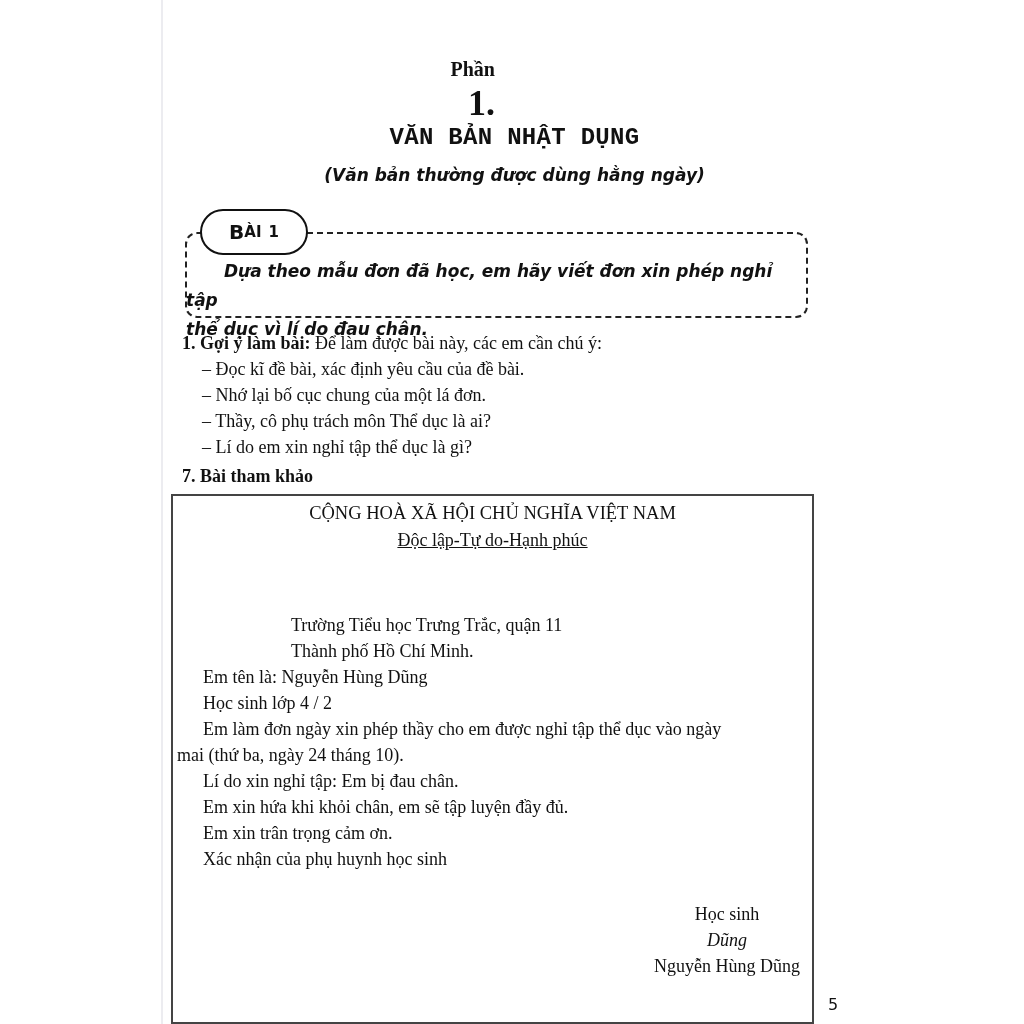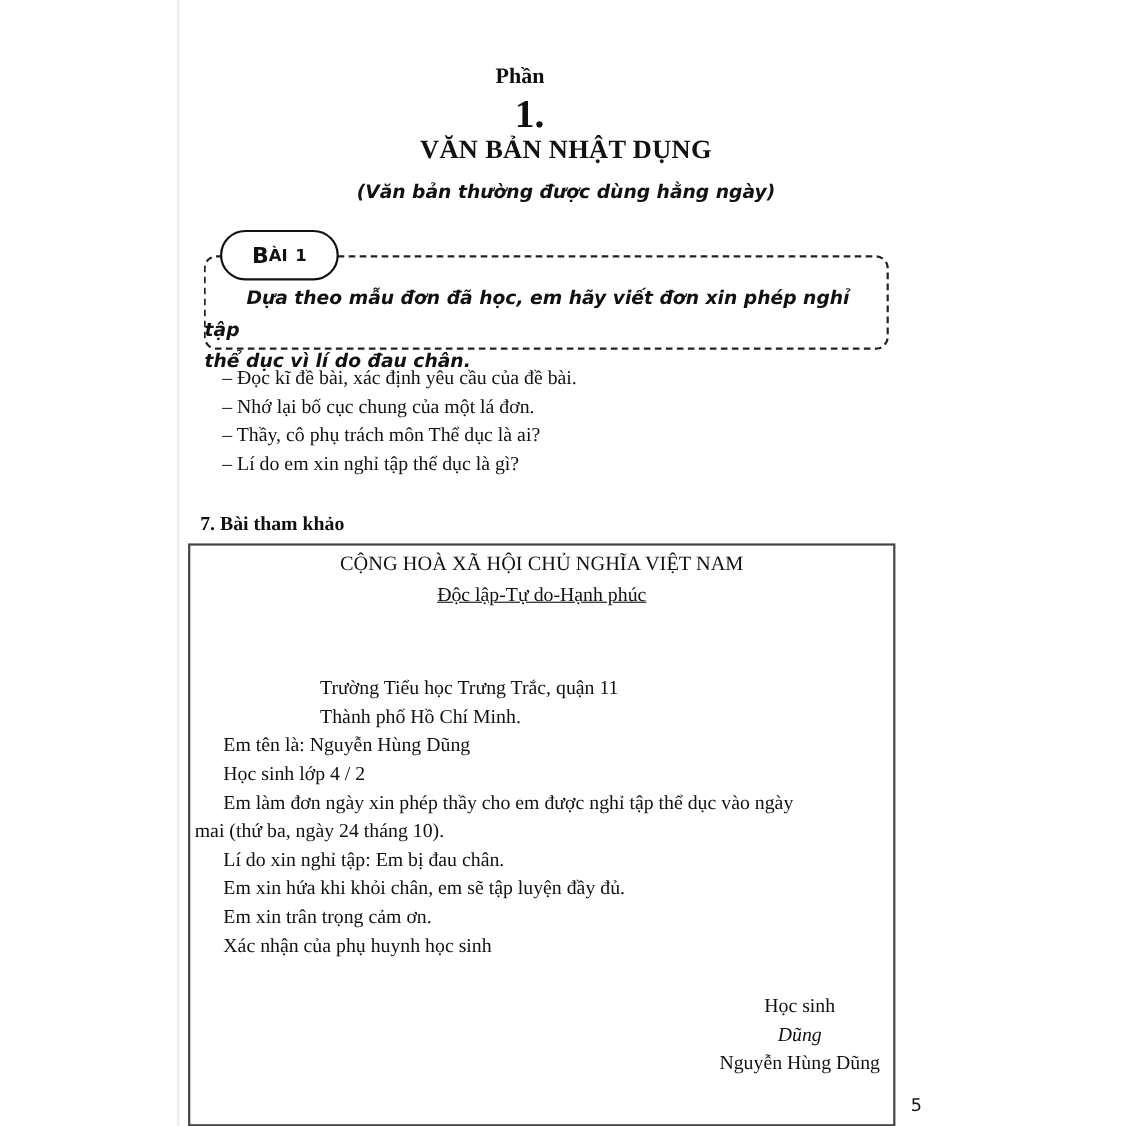--- a/index.html
+++ b/index.html
@@ -4,21 +4,21 @@
   <style>
     html, body { margin: 0; padding: 0; background: #ffffff; }
     body { width: 1024px; height: 1024px; position: relative; overflow: hidden; color: #111; }
     .page-edge { position: absolute; left: 161px; top: 0; width: 2px; height: 1024px; background: #ececf0; }
 
     
     .part-header { position: absolute; left: 425px; top: 58px; height: 56px; display: flex; align-items: flex-end; flex-direction: column; }
     .book-icon { width: 70px; height: 52px; }
     .part-label { font-family: "Liberation Serif", serif; font-weight: bold; font-size: 20px; margin-left: 4px; margin-bottom: 4px; }
     .part-number { font-family: "Liberation Serif", serif; font-weight: bold; font-size: 36px; margin-left: 6px; line-height: 1; margin-bottom: 2px; }
-    .section-title { position: absolute; left: 0; width: 1024px; top: 124px; text-align: center; font-family: Liberation Serif, serif; font-weight: bold; font-size: 24px; letter-spacing: 0.3px; padding-left: 5px; box-sizing: border-box; }
+    .section-title { position: absolute; left: 0; width: 1024px; top: 124px; text-align: center; font-family: Liberation Mono, monospace; font-weight: bold; font-size: 24px; letter-spacing: 0.3px; padding-left: 5px; box-sizing: border-box; }
     .section-subtitle { position: absolute; left: 0; width: 1024px; top: 165px; text-align: center; font-family: "DejaVu Sans", sans-serif; font-weight: bold; font-size: 17px; padding-left: 5px; box-sizing: border-box; font-style: italic; }
 
     
     .exercise-box { position: absolute; left: 185px; top: 232px; width: 623px; height: 86px; border: 2px dashed #222; border-radius: 12px; box-sizing: border-box; }
     .exercise-pill { position: absolute; left: 200px; top: 209px; width: 108px; height: 46px; border: 2px solid #111; border-radius: 23px; background: #fff; box-sizing: border-box; display: flex; align-items: center; justify-content: center; font-family: "DejaVu Sans", sans-serif; font-weight: bold; font-size: 20px; }
     .exercise-pill .small { font-size: 15px; }
     .exercise-text { position: absolute; left: 186px; top: 257px; width: 620px; font-family: "DejaVu Sans", sans-serif; font-weight: bold; font-style: italic; font-size: 17px; line-height: 29px; }
     .exercise-text .line1 { display: block; text-indent: 38px; }
 
     
@@ -67,20 +67,23 @@
 <div class="exercise-box"></div>
 <div class="exercise-pill">
   <span>B</span><span class="small">ÀI</span>&nbsp;<span class="small">1</span>
 </div>
 <div class="exercise-text">
   <span class="line1">Dựa theo mẫu đơn đã học, em hãy viết đơn xin phép nghỉ tập</span>
   <span>thể dục vì lí do đau chân.</span>
 </div>
 
 <div class="hints">
+  <div class="row">
+    <span class="bold">1. Gợi ý làm bài:</span><span> Để làm được bài này, các em cần chú ý:</span>
+  </div>
   <div class="row item">– Đọc kĩ đề bài, xác định yêu cầu của đề bài.</div>
   <div class="row item">– Nhớ lại bố cục chung của một lá đơn.</div>
   <div class="row item">– Thầy, cô phụ trách môn Thể dục là ai?</div>
   <div class="row item">– Lí do em xin nghỉ tập thể dục là gì?</div>
 </div>
 
 <div class="ref-heading">7. Bài tham khảo</div>
 
 <div class="letter-box">
   <div class="center country">CỘNG HOÀ XÃ HỘI CHỦ NGHĨA VIỆT NAM</div>

